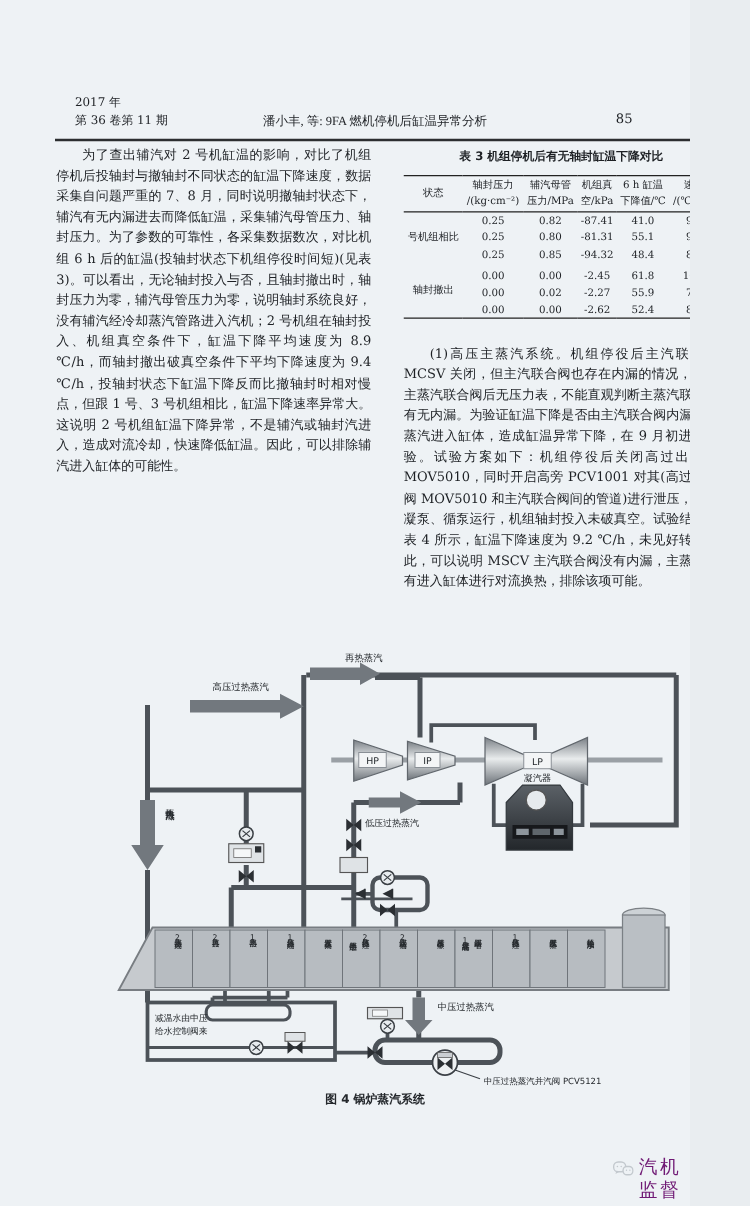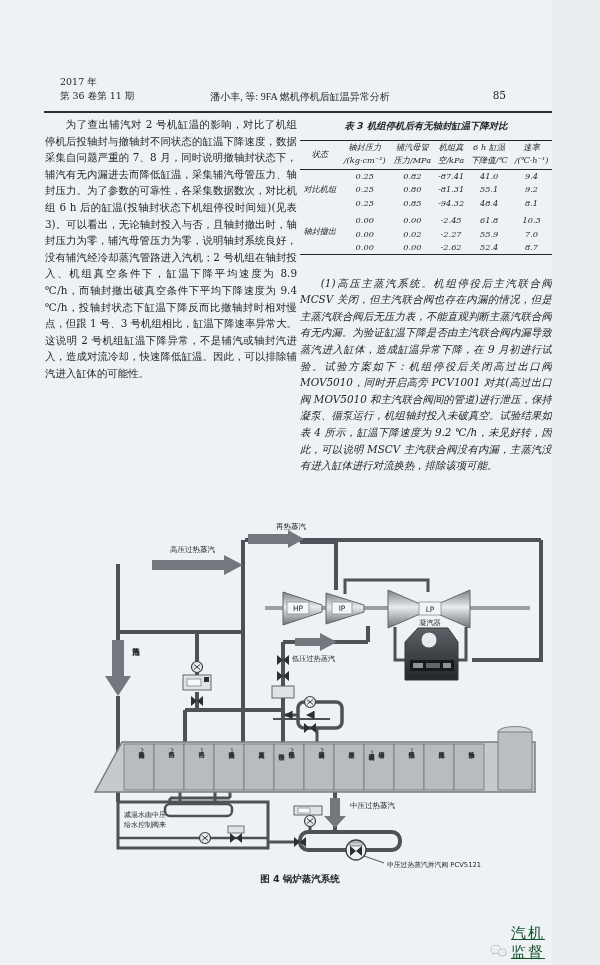--- a/index.html
+++ b/index.html
@@ -7,38 +7,38 @@
   .page{position:relative;width:552px;height:965px;background:#eef2f5;overflow:hidden;color:#1d2024;}
   
   .hdr-year{position:absolute;left:60px;top:76px;font-size:9.5px;}
   .hdr-vol{position:absolute;left:60px;top:90px;font-size:9.5px;}
   .hdr-title{position:absolute;left:150px;top:90px;width:300px;text-align:center;font-size:10px;font-family:Liberation Serif, serif;}
   .hdr-page{position:absolute;right:46px;top:89px;font-size:10.5px;}
   .hdr-rule{position:absolute;left:44px;top:111px;width:514px;height:1.5px;background:#2c2e30;}
   
   .col{position:absolute;font-size:10.4px;line-height:16.6px;text-align:justify;}
   .col-left{left:45px;top:116px;width:252px;}
-  .col-right{left:300px;top:118px;width:252px;font-style:italic;}
+  .col-right{left:323px;top:118px;width:252px;}
   .para{margin:0;text-indent:2em;}
   .sec-head{margin:3px 0 2px 0;font-weight:bold;font-size:10.4px;font-family:"DejaVu Sans",sans-serif;}
   
   .tbl-caption{font-weight:bold;font-size:9.4px;text-align:center;margin:0 0 5px 0;font-family:"DejaVu Sans",sans-serif;text-indent:0;}
   table.t3{border-collapse:collapse;width:100%;font-size:8.2px;line-height:1.25;border-top:1.6px solid #222;border-bottom:1.6px solid #222;font-family:"DejaVu Serif",serif;}
   table.t3 th,table.t3 td{font-weight:normal;text-align:center;padding:1.5px 1px;}
   table.t3 tr.h2 th{border-bottom:0.8px solid #222;padding-bottom:3px;}
   table.t3 th.status-h{border-bottom:0.8px solid #222;vertical-align:middle;}
   table.t3 td.gap{padding-top:6px;}
   table.t3 td.glabel{vertical-align:middle;}
   .after-table{margin-top:20px;}
   
   .diagram{position:absolute;left:0;top:520px;}
   svg text{font-family:"DejaVu Sans",sans-serif;fill:#24282c;}
   .vtext{writing-mode:vertical-rl;text-orientation:upright;}
   
-  .watermark{position:absolute;left:490px;top:924px;display:flex;align-items:flex-end;gap:4px;color:#14532d;text-decoration:underline;}
+  .watermark{position:absolute;left:490px;top:924px;display:flex;align-items:flex-start;gap:4px;color:#701a75;}
   .watermark .wm-text{font-size:15px;letter-spacing:2px;font-family:"DejaVu Sans",sans-serif;}
 </style>
 </head>
 <body>
 
 <div class="page">
 
   <div class="hdr-year">2017 年</div>
   <div class="hdr-vol">第 36 卷第 11 期</div>
   <div class="hdr-title">潘小丰, 等: 9FA 燃机停机后缸温异常分析</div>
@@ -64,21 +64,21 @@
         <tr class="h2">
           <th>/(kg·cm⁻²)</th>
           <th>压力/MPa</th>
           <th>空/kPa</th>
           <th>下降值/℃</th>
           <th>/(℃·h⁻¹)</th>
         </tr>
       </thead>
       <tbody>
         <tr>
-          <td class="glabel" rowspan="3">对比机组</td>
+          <td class="glabel" rowspan="3">号机组相比</td>
           <td>0.25</td>
           <td>0.82</td>
           <td>-87.41</td>
           <td>41.0</td>
           <td>9.4</td>
         </tr>
         <tr>
           <td>0.25</td>
           <td>0.80</td>
           <td>-81.31</td>

